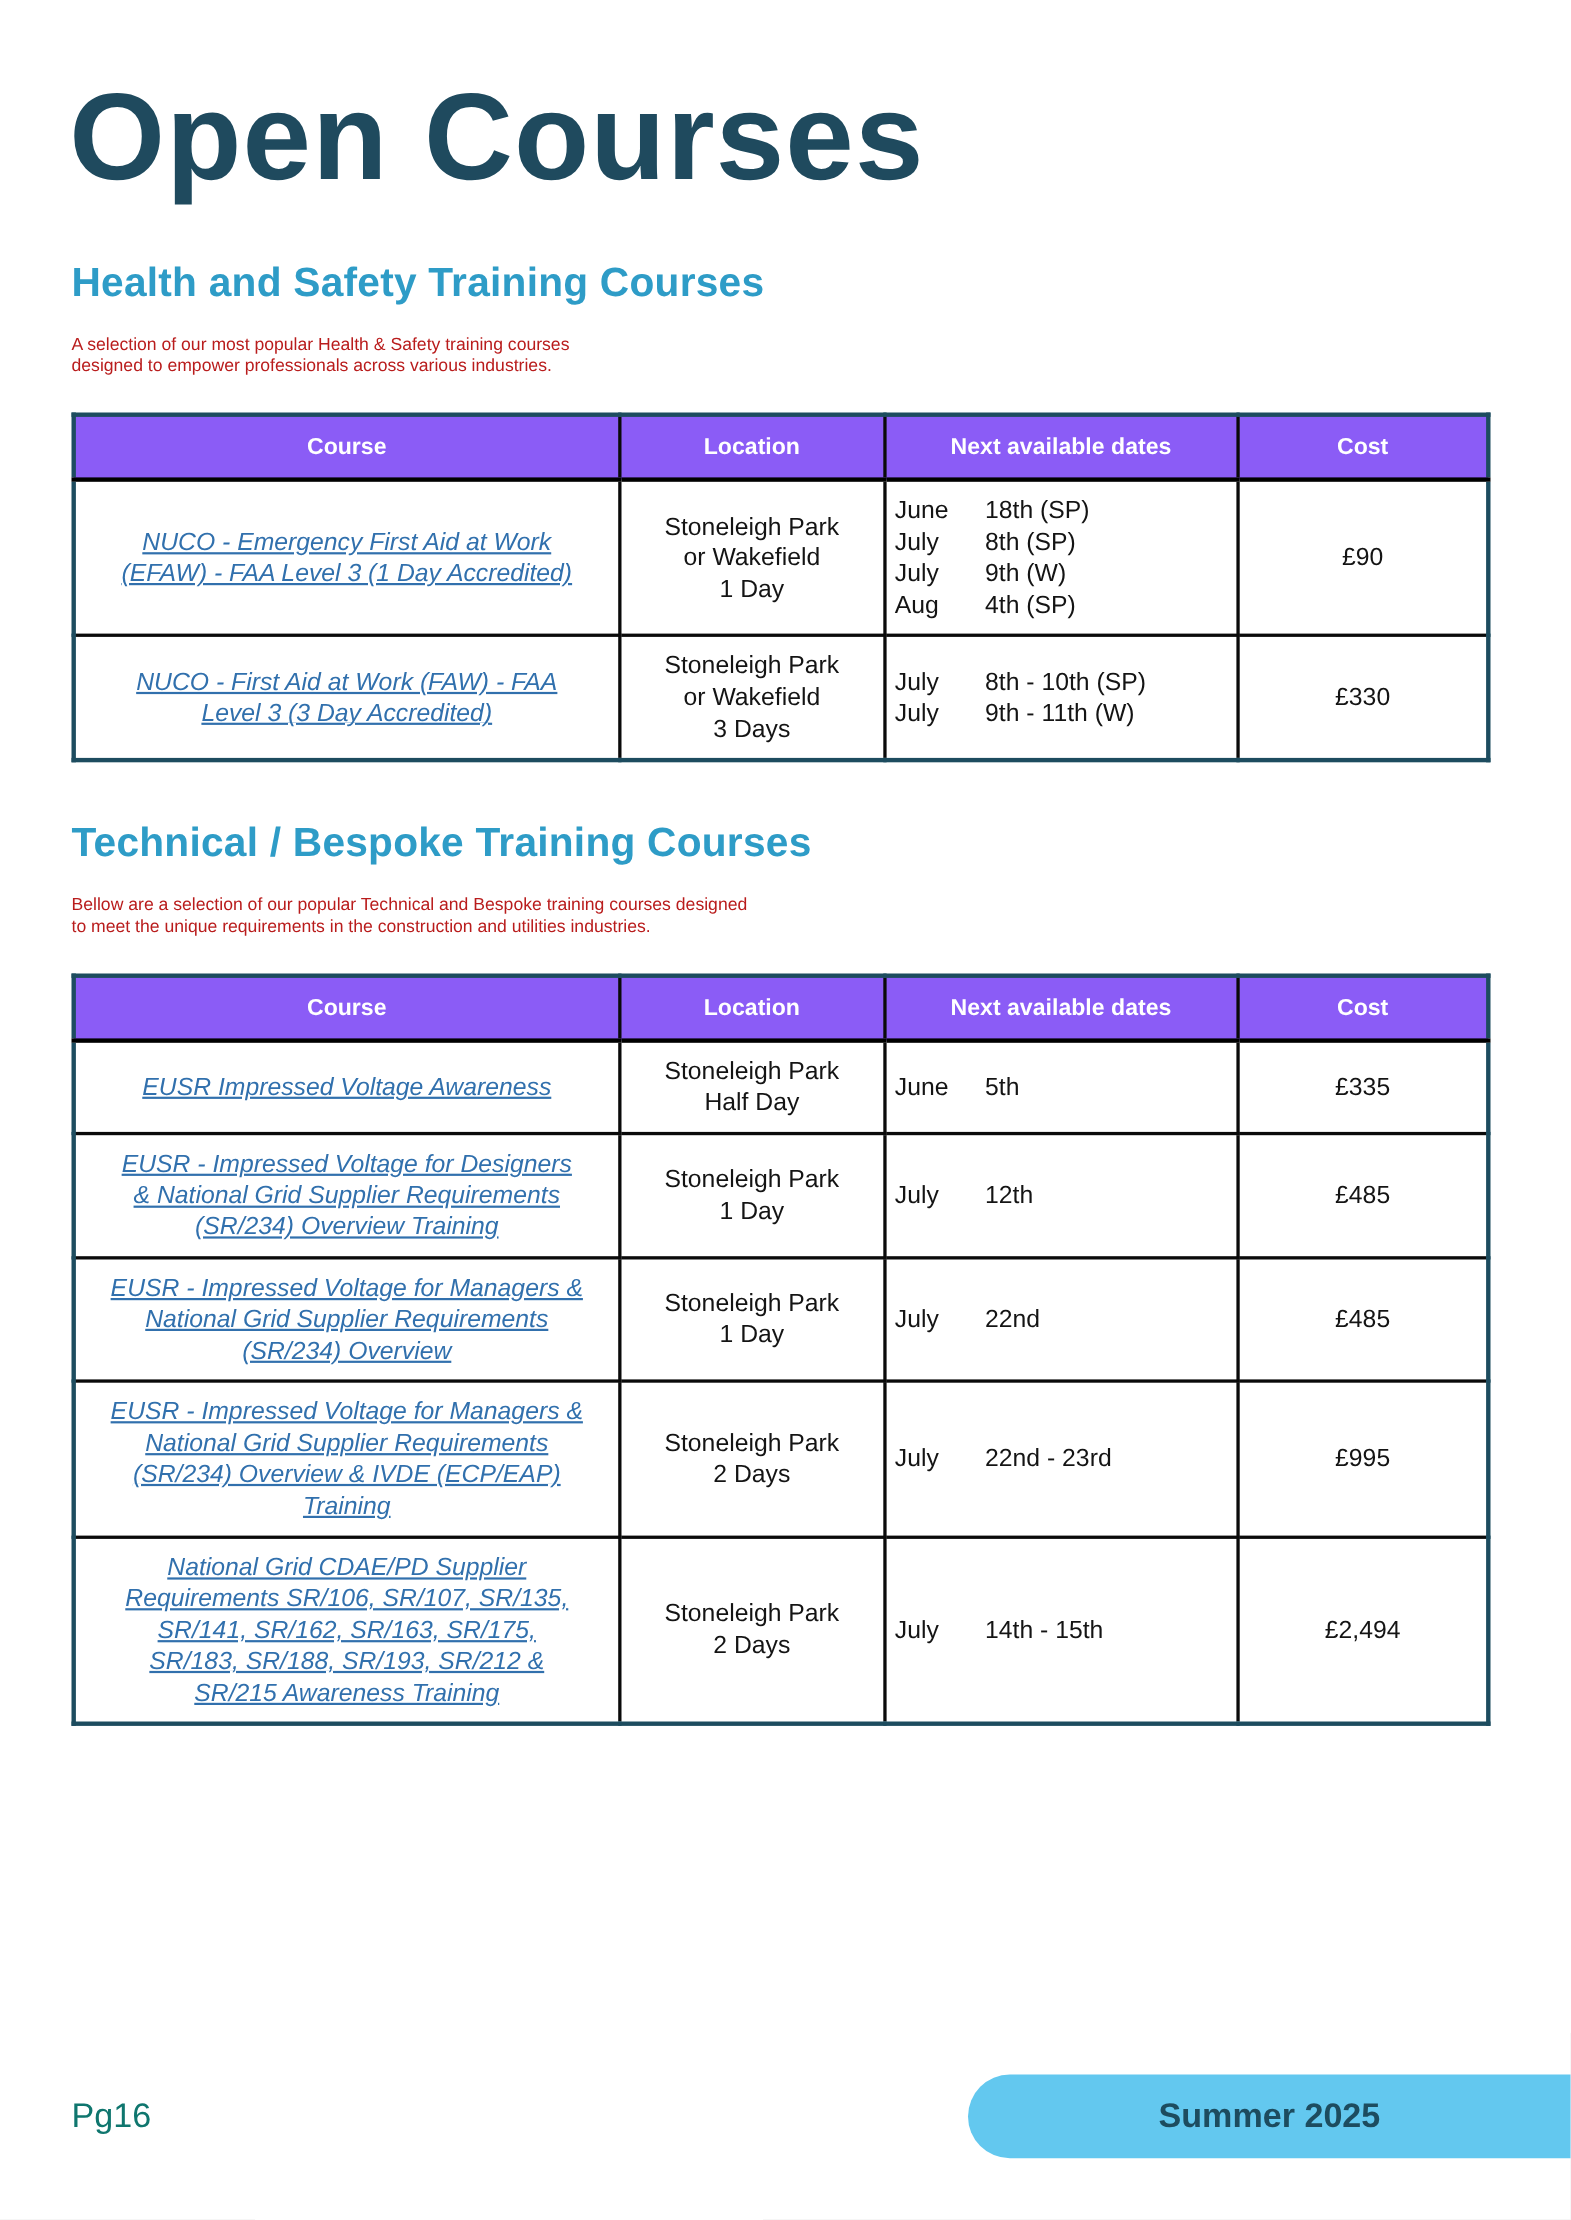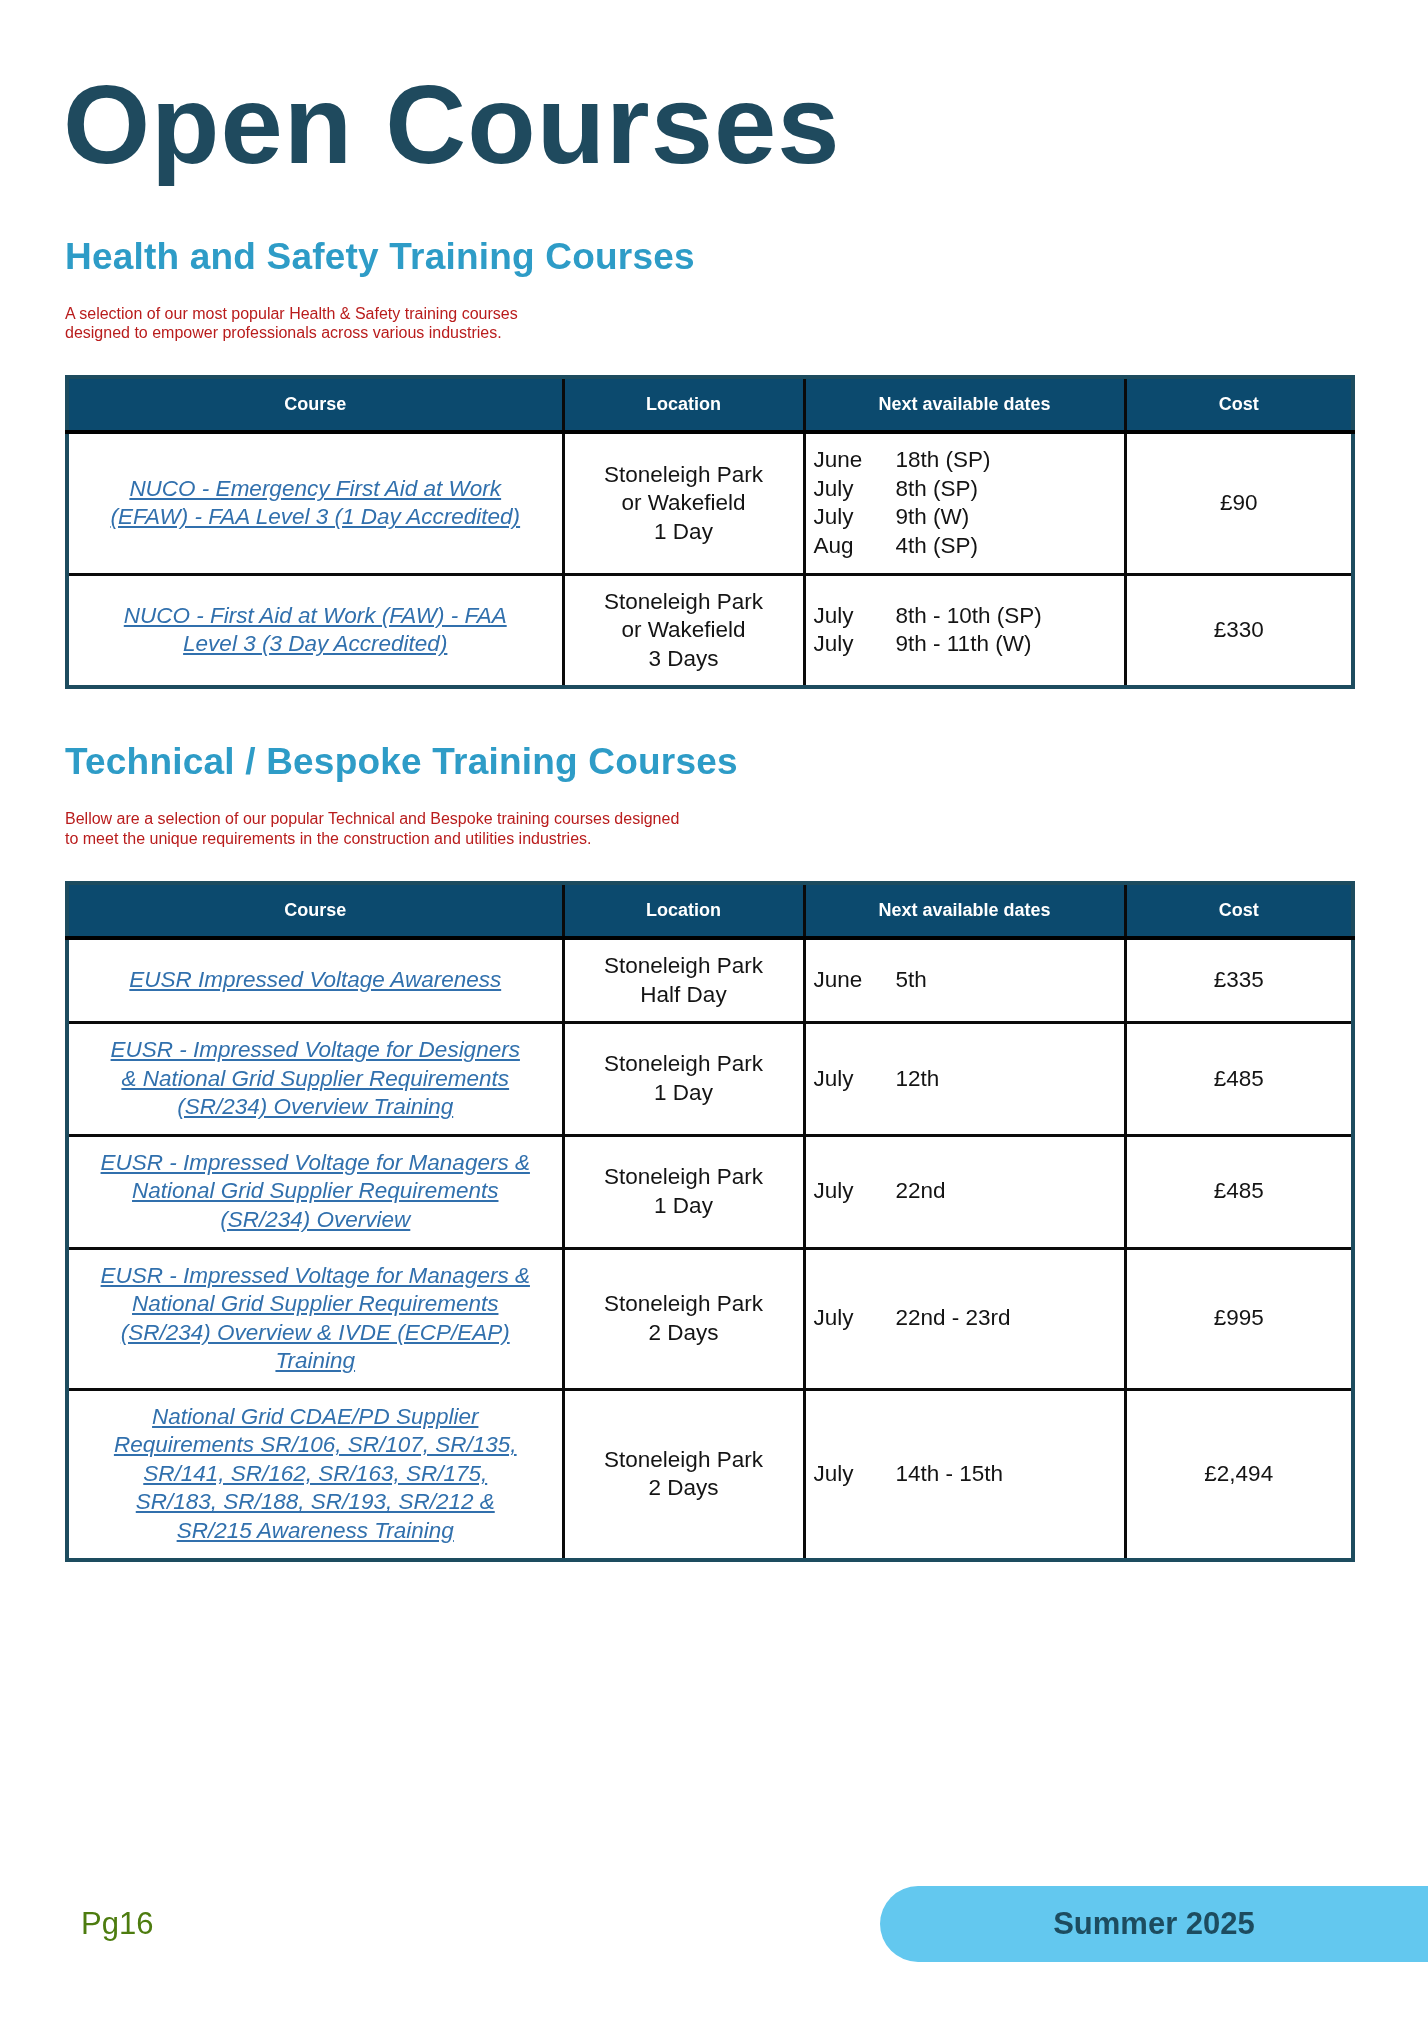--- a/index.html
+++ b/index.html
@@ -37,24 +37,24 @@
   table.courses {
     margin:32px 0 0 65px;
     width:1286px;
     table-layout:fixed;
     border-collapse:collapse;
     border:4px solid #1d4c5f;
     font-size:22.5px;
     color:#141414;
   }
   table.courses th {
-    background:#0c4a6e;
+    background:#8b5cf6;
     color:#ffffff;
     font-weight:700;
-    font-size:18px;
+    font-size:21px;
     line-height:1.3;
     padding:14px 6px;
     border:3px solid #0a0a0a;
     border-bottom:4px solid #000000;
     vertical-align:middle;
     text-align:center;
   }
   table.courses td {
     border:3px solid #0a0a0a;
     padding:12px 8px;
@@ -76,21 +76,21 @@
   td.cell-cost { text-align:center; }
 
   footer.page-footer {
     position:absolute;
     left:65px; right:0; top:1881px;
     height:86px;
     display:flex;
     align-items:center;
   }
   .newsletter-name { font-size:31px; font-weight:700; color:#1d4c5f; }
-  .page-number { font-size:31px; font-weight:400; color:#4d7c0f; margin-left:16px; }
+  .page-number { font-size:31px; font-weight:400; color:#0f766e; margin-left:0; }
   .season-badge {
     margin-left:auto;
     width:548px; height:76px;
     background:#63c8ef;
     border-radius:48px 0 0 48px;
     display:flex; align-items:center; justify-content:center;
     font-size:31px; font-weight:700; color:#1d4c5f;
   }
 </style>
 </head>

